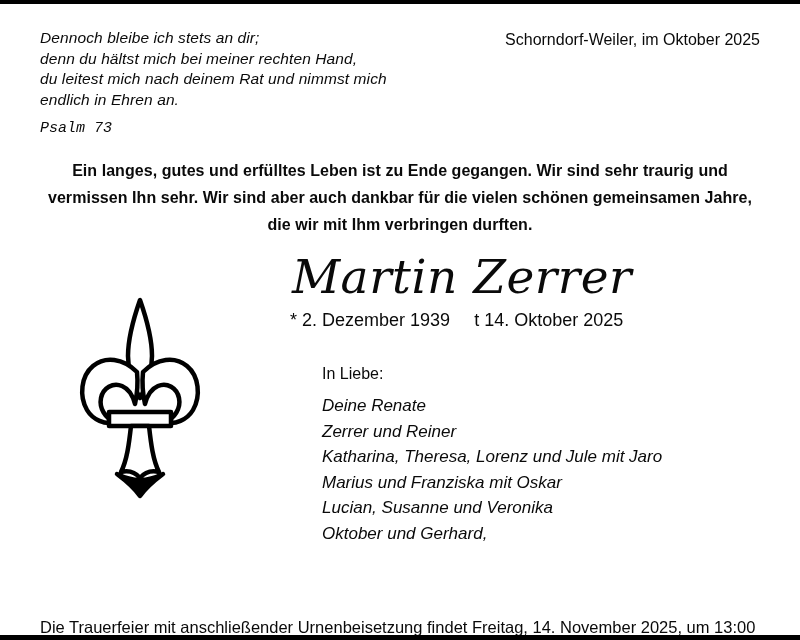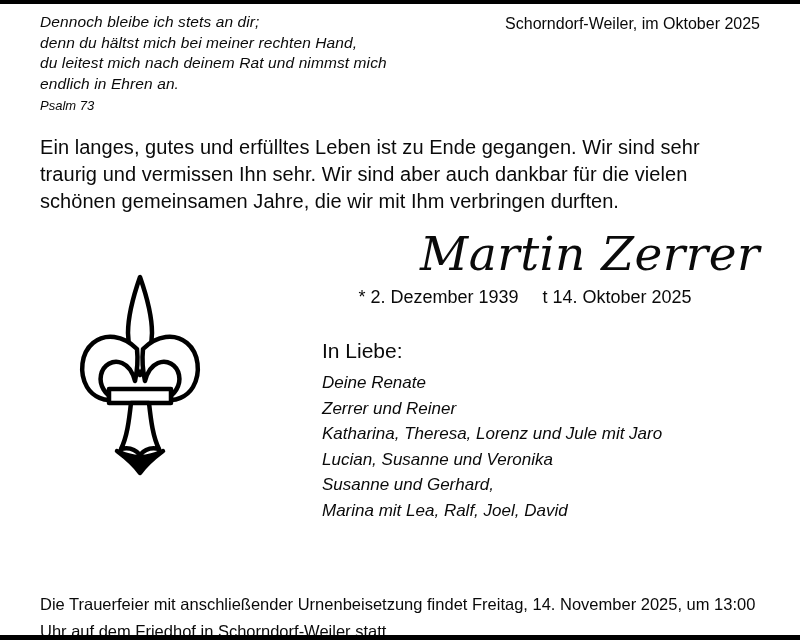--- a/index.html
+++ b/index.html
@@ -36,54 +36,56 @@
     height: 5px;
     background: #000000;
   }
   .content {
     position: absolute;
     left: 0;
     top: 4px;
     width: 800px;
     height: 631px;
     box-sizing: border-box;
-    padding: 8px 40px 0 40px;
+    padding: 24px 40px 0 40px;
   }
   
   .header-row {
     display: flex;
     justify-content: space-between;
     align-items: flex-start;
   }
   .verse {
     font-style: italic;
     font-size: 15.5px;
     line-height: 20.5px;
     white-space: pre-line;
     letter-spacing: 0.1px;
   }
   .verse-source {
     font-style: italic;
-    font-size: 13px;
+    font-size: 15px;
     line-height: 17px;
-    margin-top: 3px;
+    margin-top: 10px;
+    font-family: Liberation Mono, monospace;
   }
   .place-date {
     font-size: 16px;
     line-height: 20px;
     padding-top: 2px;
     white-space: nowrap;
   }
   
   .intro {
     margin-top: 20px;
-    font-size: 20px;
+    font-size: 16px;
     line-height: 27px;
-    text-align: left;
+    text-align: center;
     letter-spacing: 0.05px;
+    font-weight: bold;
   }
   
   .main-block {
     position: relative;
     margin-top: 10px;
     min-height: 350px;
   }
   .emblem {
     position: absolute;
     left: 25px;
@@ -95,41 +97,40 @@
     display: block;
   }
   .name-area {
     margin-left: 240px;
   }
   .deceased-name {
     font-family: "DejaVu Serif", serif;
     font-style: italic;
     font-size: 47px;
     line-height: 58px;
-    text-align: right;
+    text-align: left;
     letter-spacing: 0.5px;
     white-space: nowrap;
     padding-left: 12px;
   }
   .dates {
     margin-top: 2px;
     font-size: 18px;
     line-height: 24px;
-    text-align: center;
     white-space: nowrap;
     padding-left: 10px;
   }
   .dates .gap {
     display: inline-block;
     width: 14px;
   }
   .in-love-title {
     margin-top: 29px;
     margin-left: 42px;
-    font-size: 21px;
+    font-size: 16px;
     line-height: 26px;
   }
   .mourners {
     margin-top: 6px;
     margin-left: 42px;
   }
   .mourner {
     font-size: 17px;
     line-height: 25.5px;
     white-space: nowrap;
@@ -190,23 +191,23 @@
           <span class="gap"></span>
           <span>t 14. Oktober 2025</span>
         </div>
 
         <div class="in-love-title">In Liebe:</div>
 
         <div class="mourners">
           <div class="mourner">Deine Renate</div>
           <div class="mourner">Zerrer und Reiner</div>
           <div class="mourner">Katharina, Theresa, Lorenz und Jule mit Jaro</div>
+          <div class="mourner">Marius und Franziska mit Oskar</div>
           <div class="mourner">Lucian, Susanne und Veronika</div>
-          <div class="mourner">Susanne und Gerhard,</div>
-          <div class="mourner">Marina mit Lea, Ralf, Joel, David</div>
+          <div class="mourner">Oktober und Gerhard,</div>
         </div>
       </div>
 
     </div>
 
     <div class="ceremony">Die Trauerfeier mit anschließender Urnenbeisetzung findet Freitag, 14. November 2025, um 13:00 Uhr auf dem Friedhof in Schorndorf-Weiler statt.</div>
 
   </div>
 
   <div class="bar-bottom"></div>

